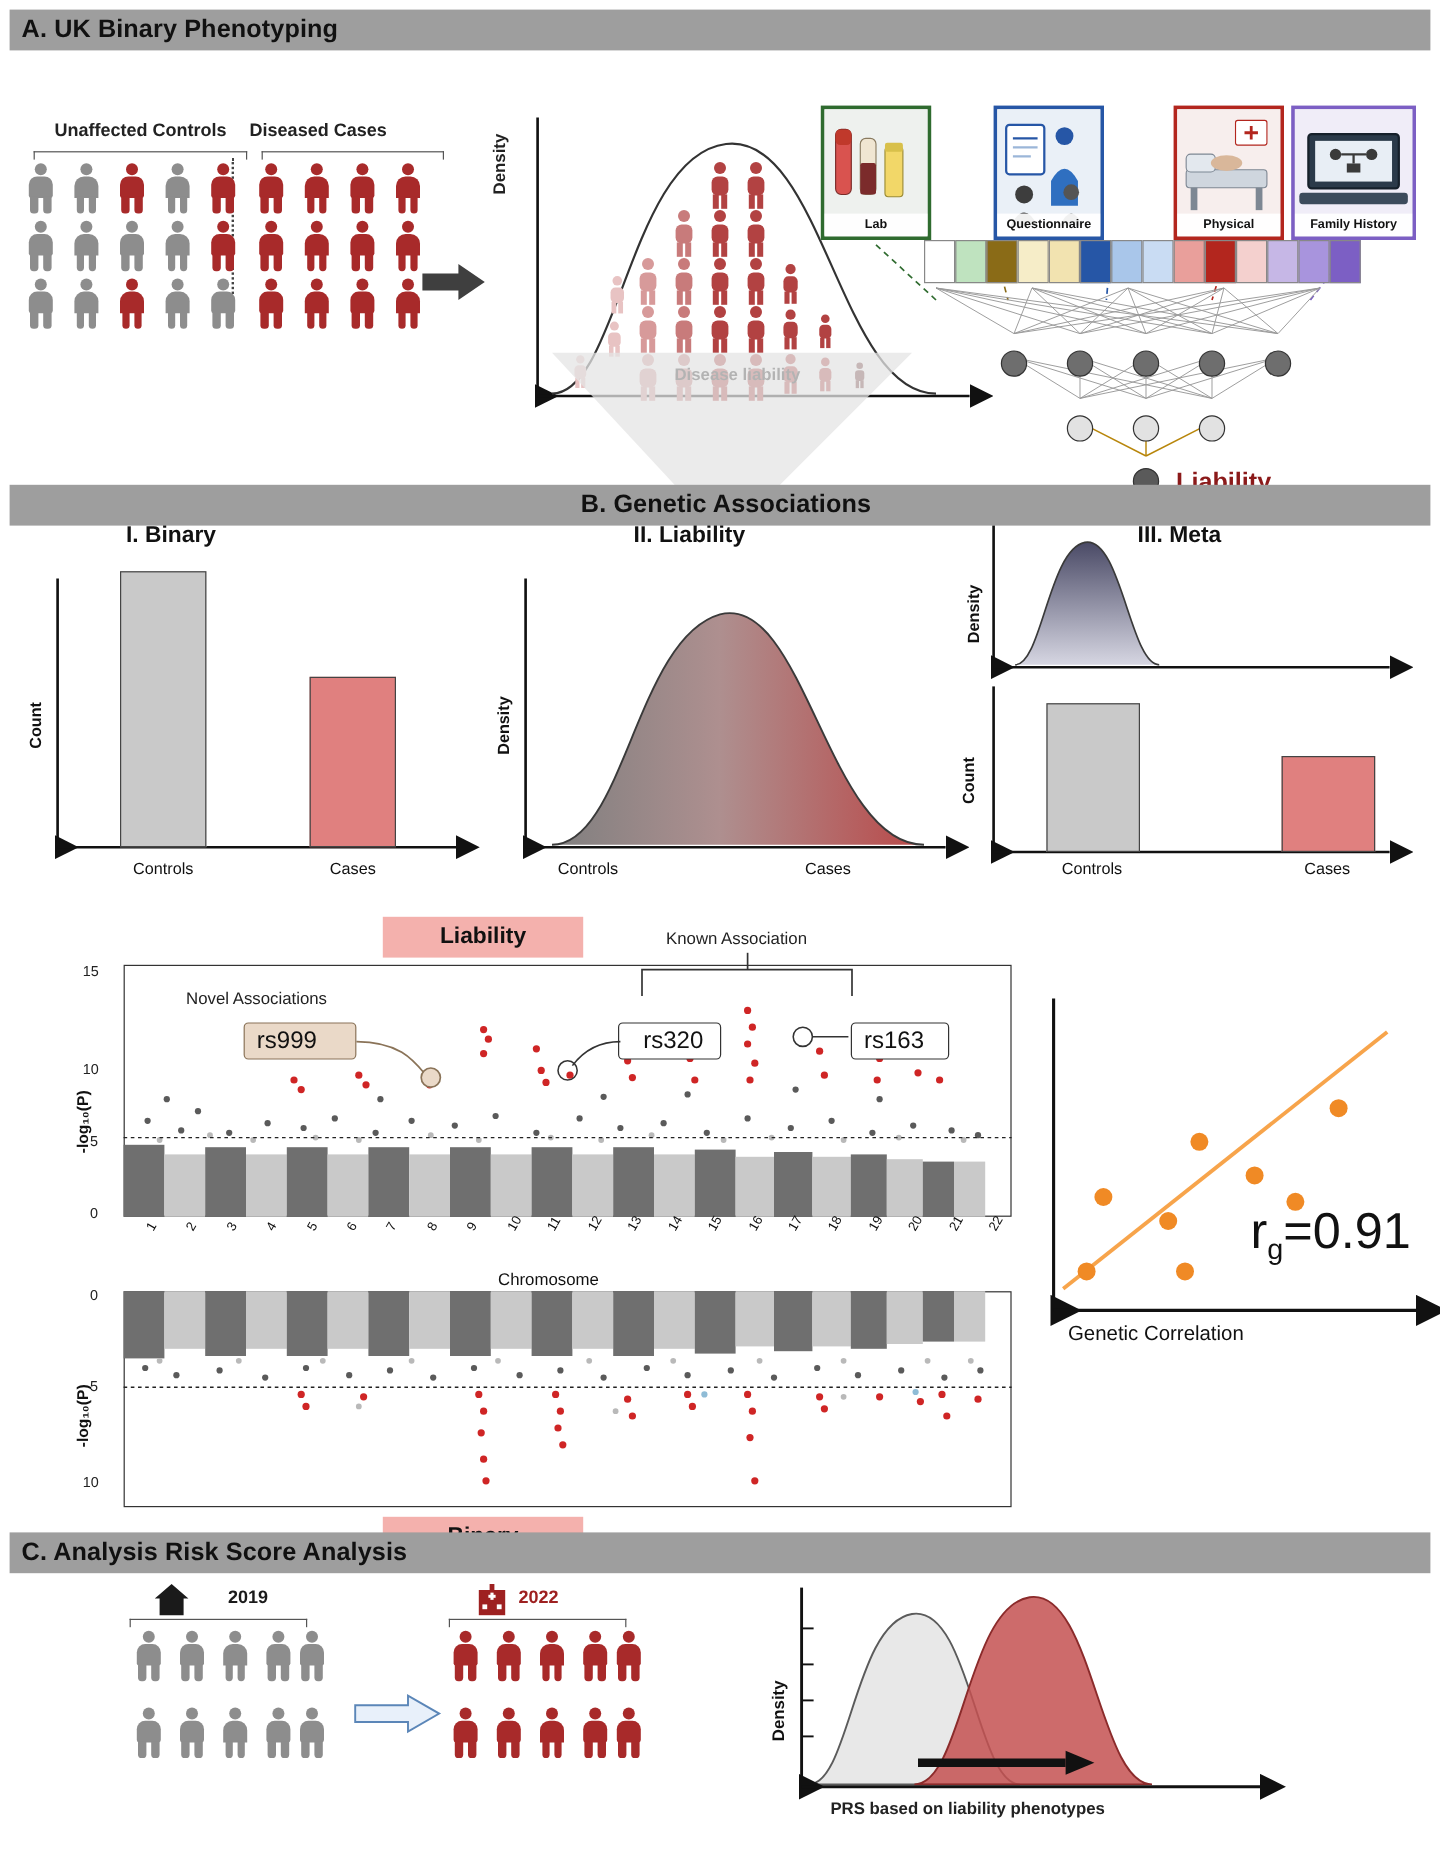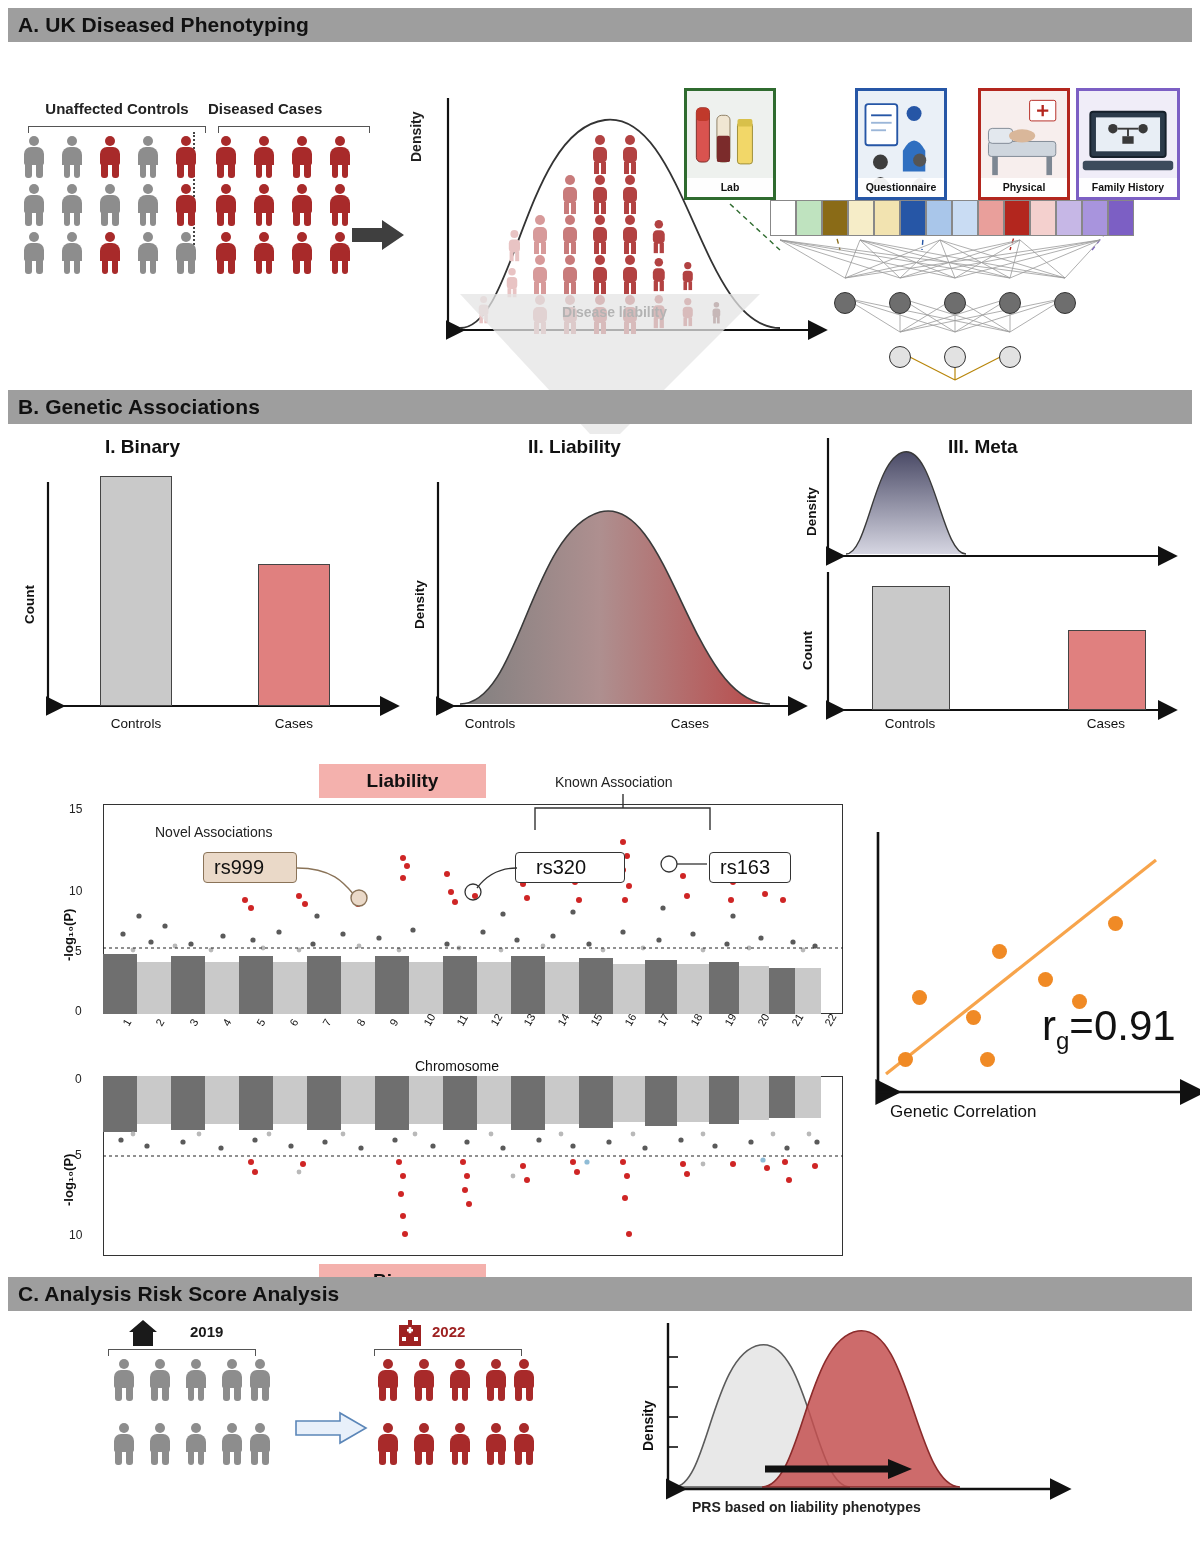--- a/index.html
+++ b/index.html
@@ -18,21 +18,21 @@
   .band {
     position:absolute; left:8px; width:1184px; height:34px;
     background:#9e9e9e;
     display:flex; align-items:center;
   }
   .band .band-label {
     font-size:21px; font-weight:700; color:#111; padding-left:10px;
     letter-spacing:.1px;
   }
   #bandA { top:8px; }
-  #bandB { top:390px; }
+  #bandB { top:404px;justify-content:center; }
   #bandC { top:1277px; }
 
   
   .lbl { position:absolute; font-size:13px; color:#222; }
   .bold { font-weight:700; }
 
   
   #secA { position:absolute; top:42px; left:0; width:1031px; height:345px; }
 
   .grouptitle { position:absolute; font-size:15px; font-weight:700; color:#222; }
@@ -135,21 +135,21 @@
   .yearlbl { position:absolute; font-weight:700; font-size:15px; }
 
   svg { overflow:visible; }
 </style>
 </head>
 <body>
 
 <div class="figure">
 
   <div class="band" id="bandA">
-    <span class="band-label">A. UK Diseased Phenotyping</span>
+    <span class="band-label">A. UK Binary Phenotyping</span>
   </div>
 
   <div id="secA">
 
     <div class="grouptitle" style="left:22px; top:58px; width:190px; text-align:center;">Unaffected Controls</div>
     <div class="grouptitle" style="left:208px; top:58px; width:180px; text-align:left;">Diseased Cases</div>
 
     <div class="bracket" style="left:28px; top:84px; width:178px;"></div>
     <div class="bracket" style="left:218px; top:84px; width:152px;"></div>
     <div class="vdivider" style="left:193px; top:90px; height:140px;"></div>
@@ -521,21 +521,21 @@
         <rect x="10" y="18" width="14" height="14" rx="4" fill="#c0392b"></rect>
         <rect x="32" y="26" width="14" height="50" rx="5" fill="#f0e6d2" stroke="#8a7b60"></rect>
         <rect x="32" y="48" width="14" height="28" rx="2" fill="#7b2b2b"></rect>
         <rect x="54" y="34" width="16" height="44" rx="3" fill="#f2d768" stroke="#9a8a33"></rect>
         <rect x="54" y="30" width="16" height="8" rx="2" fill="#d8c04a"></rect>
       </svg>
       <div class="cap">Lab</div>
     </div>
 
 
-    <div class="catbox" id="catQ" style="left:855px; top:46px; border-color:#2656a6;padding-left:21px;">
+    <div class="catbox" id="catQ" style="left:828px; top:46px; border-color:#2656a6;padding-left:21px;">
       <svg class="catinner" viewBox="0 0 92 112">
         <rect x="0" y="0" width="92" height="112" fill="#eaf0f7"></rect>
         <rect x="8" y="14" width="34" height="44" rx="3" fill="#ffffff" stroke="#2656a6" stroke-width="2"></rect>
         <line x1="14" y1="26" x2="36" y2="26" stroke="#2656a6" stroke-width="2"></line>
         <line x1="14" y1="34" x2="36" y2="34" stroke="#9bb6d8" stroke-width="2"></line>
         <line x1="14" y1="42" x2="30" y2="42" stroke="#9bb6d8" stroke-width="2"></line>
         <circle cx="60" cy="24" r="8" fill="#2656a6"></circle>
         <path d="M48,64 q12,-22 24,0 l0,22 l-24,0 Z" fill="#2f6fc0"></path>
         <circle cx="24" cy="76" r="8" fill="#3d3d3d"></circle>
         <path d="M12,104 q12,-24 24,0 Z" fill="#3d3d3d"></path>
@@ -851,21 +851,21 @@
         <path d="M40,38 L40,16 L215,16 L215,38" fill="none" stroke="#333" stroke-width="1.4"></path>
         <path d="M128,16 L128,2" fill="none" stroke="#333" stroke-width="1.4"></path>
       </svg>
 
       <div class="callout beige" style="left:148px; top:76px; width:94px;">rs999</div>
       <svg style="position:absolute; left:238px; top:84px; width:90px; height:50px;">
         <path d="M4,8 C40,8 52,24 62,36" fill="none" stroke="#8a7358" stroke-width="1.4"></path>
         <circle cx="66" cy="38" r="8" fill="#ead9c8" stroke="#8a7358" stroke-width="1.4"></circle>
       </svg>
 
-      <div class="callout" style="left:460px; top:76px; width:110px;padding-left:20px;">rs320</div>
+      <div class="callout" style="left:460px; top:76px; width:86px;padding-left:20px;">rs320</div>
       <svg style="position:absolute; left:400px; top:84px; width:66px; height:44px;">
         <path d="M62,8 C40,8 28,20 22,28" fill="none" stroke="#333" stroke-width="1.3"></path>
         <circle cx="18" cy="32" r="8" fill="none" stroke="#333" stroke-width="1.3"></circle>
       </svg>
 
       <div class="callout" style="left:654px; top:76px; width:82px;">rs163</div>
       <svg style="position:absolute; left:590px; top:78px; width:72px; height:38px;">
         <path d="M62,10 L32,10" fill="none" stroke="#333" stroke-width="1.3"></path>
         <circle cx="24" cy="10" r="8" fill="none" stroke="#333" stroke-width="1.3"></circle>
       </svg>

